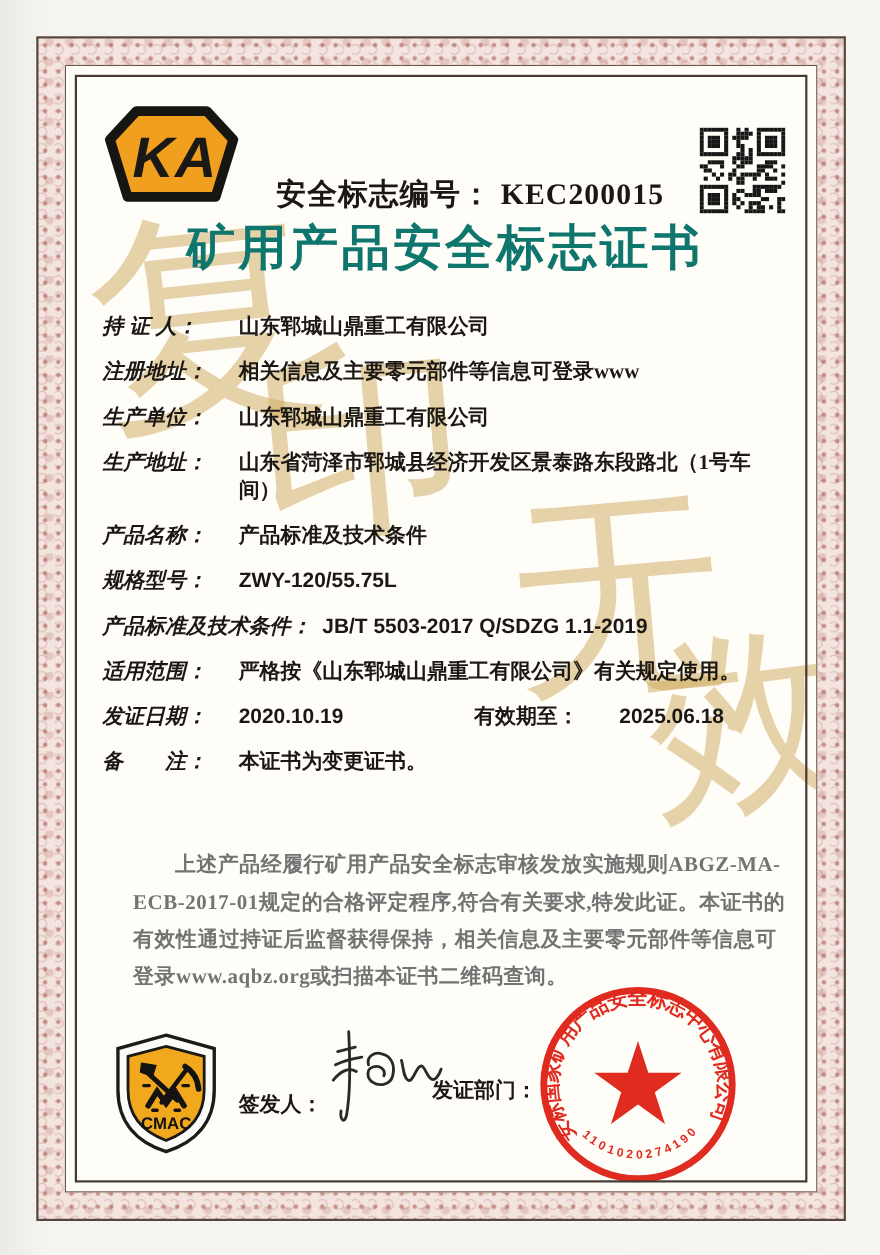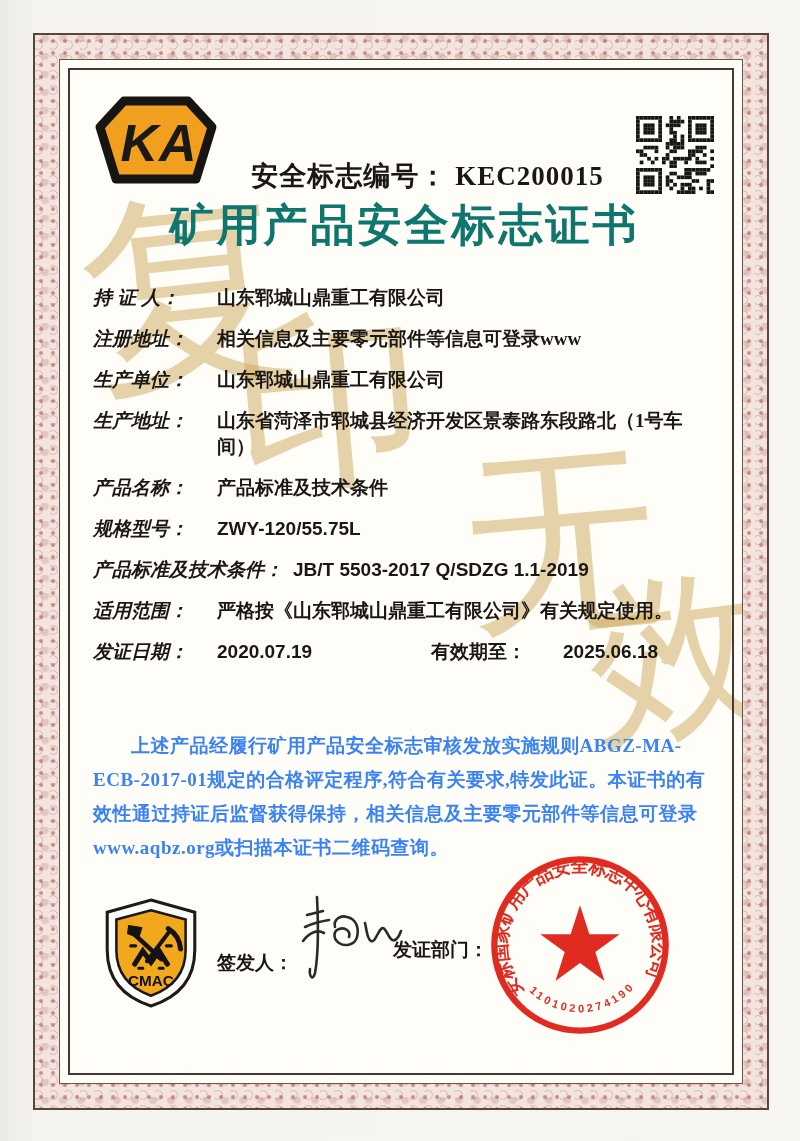--- a/index.html
+++ b/index.html
@@ -46,22 +46,23 @@
   .row{display:flex;margin-bottom:15px;font-size:19px;line-height:26px;}
   .lbl{flex:none;width:124px;font-weight:bold;white-space:nowrap;font-style:italic;}
   .lbl.wide{width:auto;margin-right:10px;text-align:center;}
   .val{font-family:"Liberation Serif","DejaVu Serif",serif;font-weight:600;max-width:497px;}
   .val.mono{font-family:"Liberation Sans",sans-serif;font-weight:bold;}
   .row.dates .val{width:214px;flex:none;}
   .row.dates .lbl2{flex:none;width:132px;font-weight:bold;white-space:nowrap;}
   
   .statement{
     margin-top:64px;font-size:19px;line-height:34px;text-indent:2em;
-    font-family:"Liberation Serif","DejaVu Serif",serif;font-weight:600;color:#3b82f6;
+    font-family:"Liberation Serif","DejaVu Serif",serif;font-weight:600;color:#737373;
     letter-spacing:.5px;
+    margin-left:28px;
   }
   
   .footer{position:relative;height:210px;margin-top:8px;}
   .badge{position:absolute;left:6px;top:24px;}
   .issuer-label{position:absolute;left:124px;top:77px;font-size:19px;font-weight:bold;}
   .signature{position:absolute;left:200px;top:16px;}
   .dept-label{position:absolute;left:300px;top:64px;font-size:19px;font-weight:bold;}
   .seal{position:absolute;left:393px;top:-22px;}
 </style>
 </head>
@@ -340,23 +341,27 @@
         <div class="row">
           <span class="lbl wide">产品标准及技术条件：</span>
           <span class="val mono">JB/T 5503-2017 Q/SDZG 1.1-2019</span>
         </div>
         <div class="row">
           <span class="lbl">适用范围：</span>
           <span class="val">严格按《山东郓城山鼎重工有限公司》有关规定使用。</span>
         </div>
         <div class="row dates">
           <span class="lbl">发证日期：</span>
-          <span class="val mono">2020.07.19</span>
+          <span class="val mono">2020.10.19</span>
           <span class="lbl2">有效期至：</span>
           <span class="val mono">2025.06.18</span>
+        </div>
+        <div class="row">
+          <span class="lbl">备　　注：</span>
+          <span class="val">本证书为变更证书。</span>
         </div>
       </div>
 
       <div class="statement">上述产品经履行矿用产品安全标志审核发放实施规则ABGZ-MA-ECB-2017-01规定的合格评定程序,符合有关要求,特发此证。本证书的有效性通过持证后监督获得保持，相关信息及主要零元部件等信息可登录www.aqbz.org或扫描本证书二维码查询。</div>
 
       <div class="footer">
 
         <svg class="badge" width="104" height="112" viewBox="0 0 100 110">
           <path d="M50 3 L93 15 V52 C93 82 75 99 50 107 C25 99 7 82 7 52 V15 Z" fill="#fbfbf9" stroke="#1d1b18" stroke-width="3"></path>
           <path d="M50 13 L84 22 V52 C84 77 69 90 50 97 C31 90 16 77 16 52 V22 Z" fill="#F2A81D" stroke="#1b1916" stroke-width="2.5"></path>

